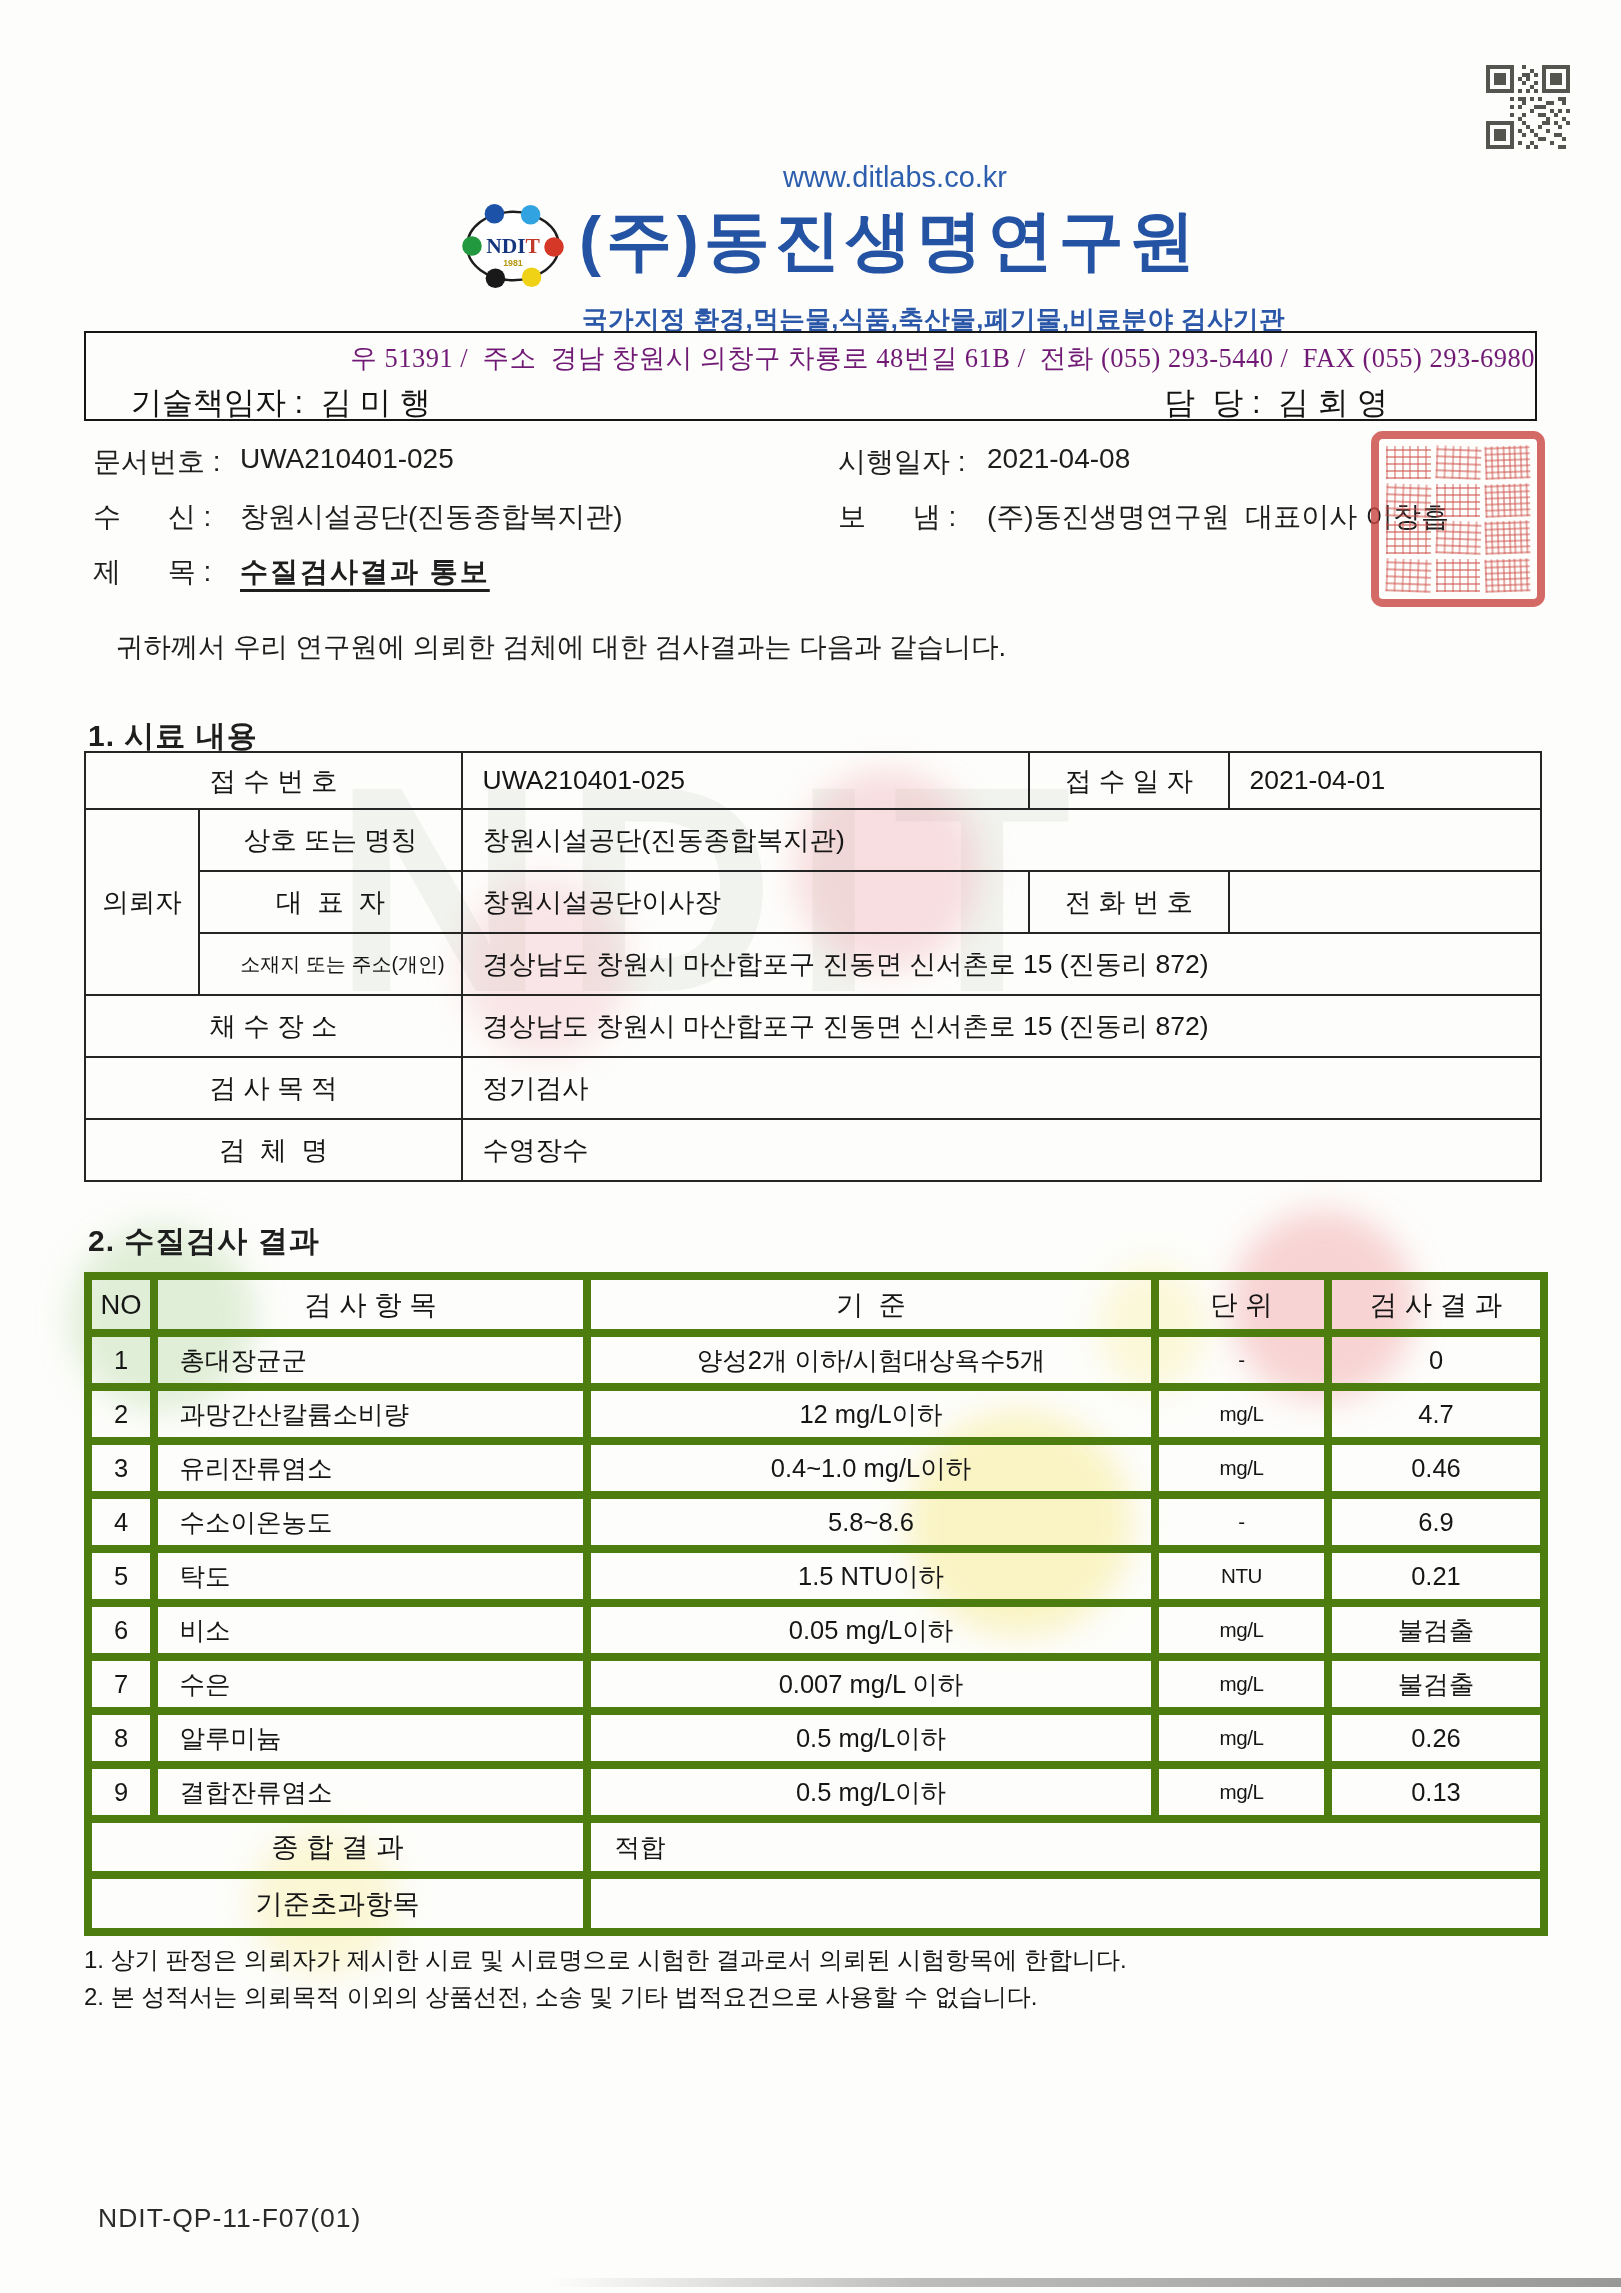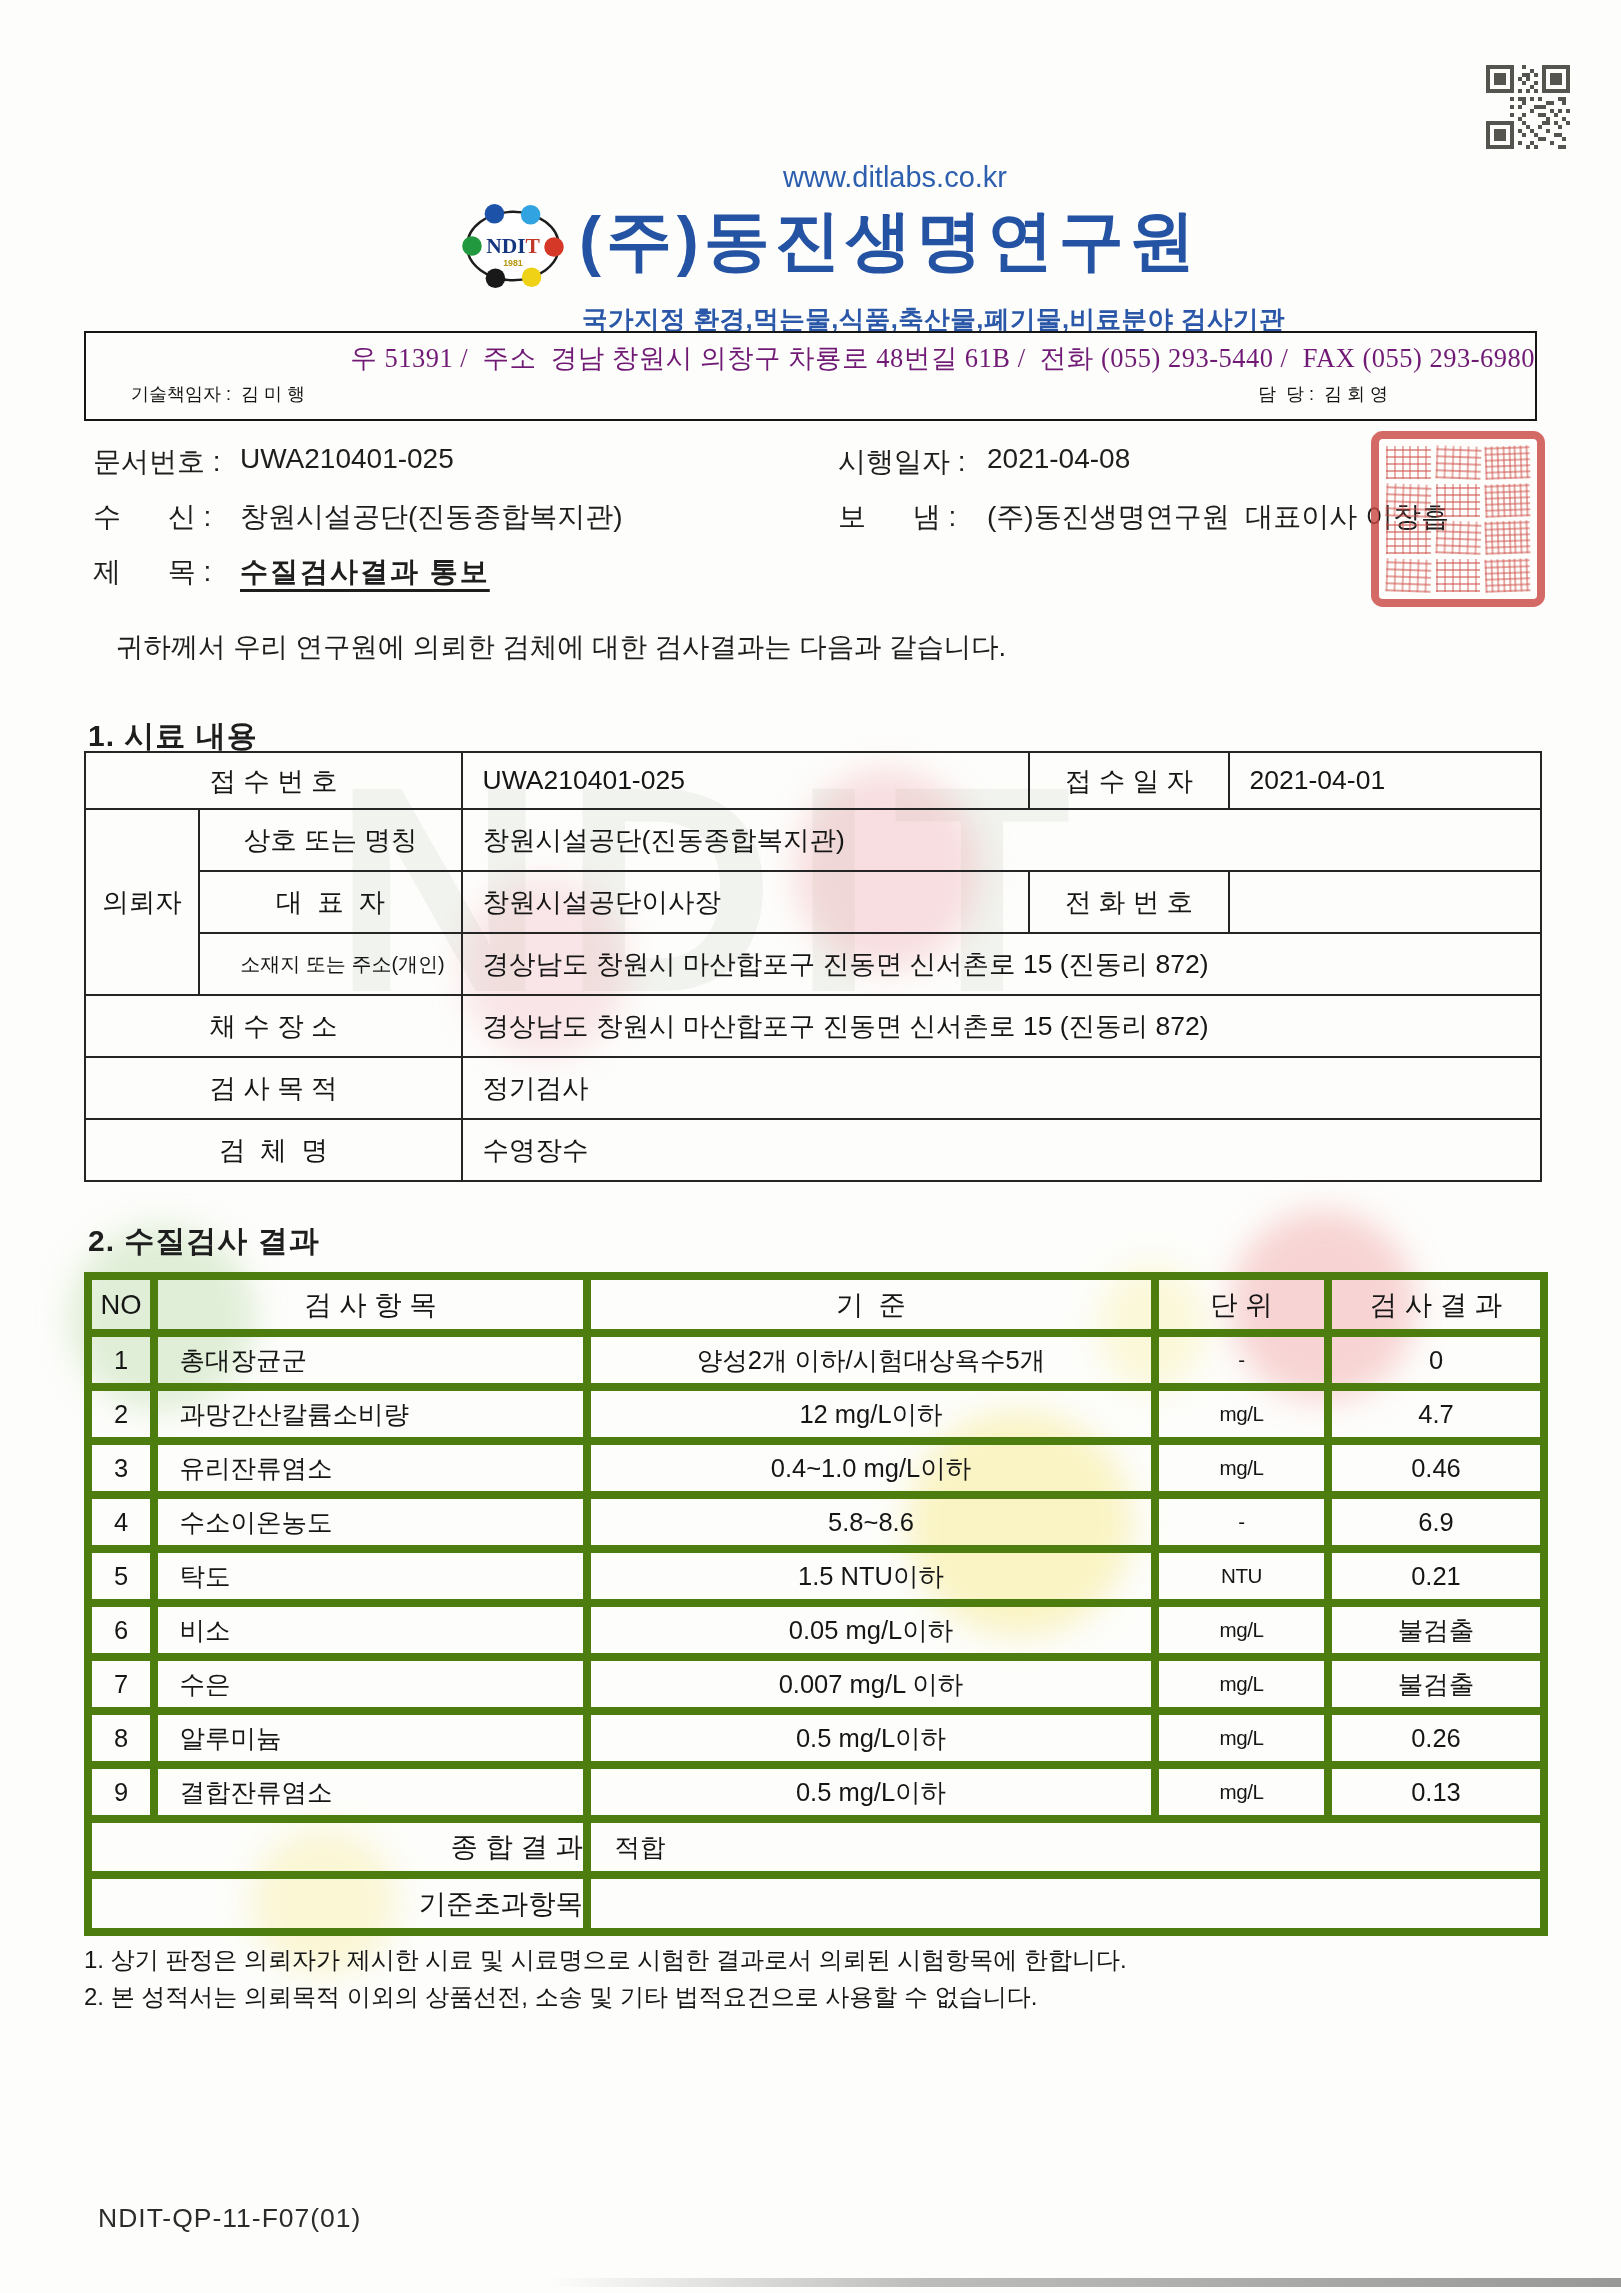--- a/index.html
+++ b/index.html
@@ -43,21 +43,21 @@
     left:84px; top:331px; width:1453px; height:90px; box-sizing:border-box;
     border:2.9px solid #161616;
   }
   .addr-line1 {
     margin-top:6.9px; text-align:right;
     font-family:"Liberation Serif","DejaVu Serif",serif;
     font-size:26.5px; letter-spacing:0.5px; color:#701a75; white-space:pre;
   }
   .addr-line2 {
     margin-top:5.9px; padding:0 147px 0 45px; display:flex; justify-content:space-between;
-    font-size:18px; color:#141414;
+    font-size:31px; color:#141414;
   }
   .pre { white-space:pre; }
 
   
   .meta { left:93px; top:443px; width:1441px; font-size:28px; }
   .meta-line { position:relative; height:55px; }
   .m-label { position:absolute; left:0; white-space:pre; }
   .m-val   { position:absolute; left:147px; white-space:pre; }
   .m-label2{ position:absolute; left:745px; white-space:pre; }
   .m-val2  { position:absolute; left:894px; white-space:pre; }
@@ -107,21 +107,21 @@
   .t2 td { border:8px solid #4d7c0f; font-size:25.5px; }
   .t2 tr { height:54px; }
   .t2 tr.hdr { height:57px; }
   .t2 tr.sum1 { height:56px; }
   .t2 tr.sum2 { height:57px; }
   .t2 .c { text-align:center; }
   .t2 .item { text-align:left; padding-left:21.6px; }
   .t2 .unit { text-align:center; font-size:20.6px; letter-spacing:-0.5px; }
   .t2 tr.hdr td { text-align:center; white-space:pre; font-size:27.4px; }
   .t2 tr.sum1 td { border-top:3.9px solid #111; }
-  .t2 .sum-lbl { text-align:right; white-space:pre; font-size:27.4px; }
+  .t2 .sum-lbl { text-align:center; white-space:pre; font-size:27.4px; }
   .t2 .sum-val { text-align:left; padding-left:23.5px; }
 
   
   .notes { left:84px; top:1941px; font-size:24px; line-height:37px; color:#161616; }
   .form-code { left:98px; top:2203px; font-size:26.5px; letter-spacing:1px; color:#2c2c2c; }
   .scan-strip {
     left:549px; top:2278px; width:1072px; height:8.8px;
     background:linear-gradient(90deg, rgba(120,120,120,0) 0%, rgba(110,110,110,0.45) 35%, rgba(85,85,85,0.6) 100%);
   }
 </style>

